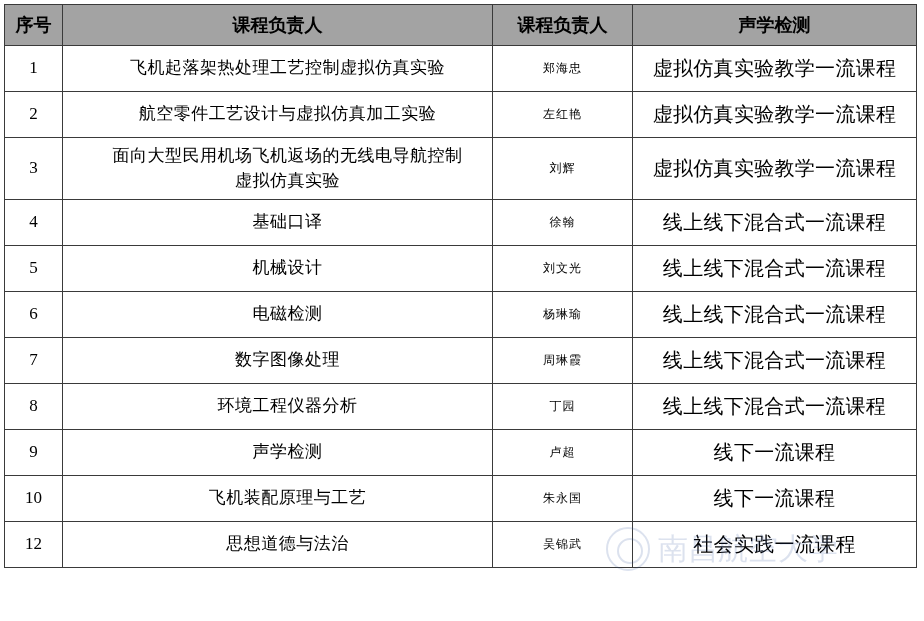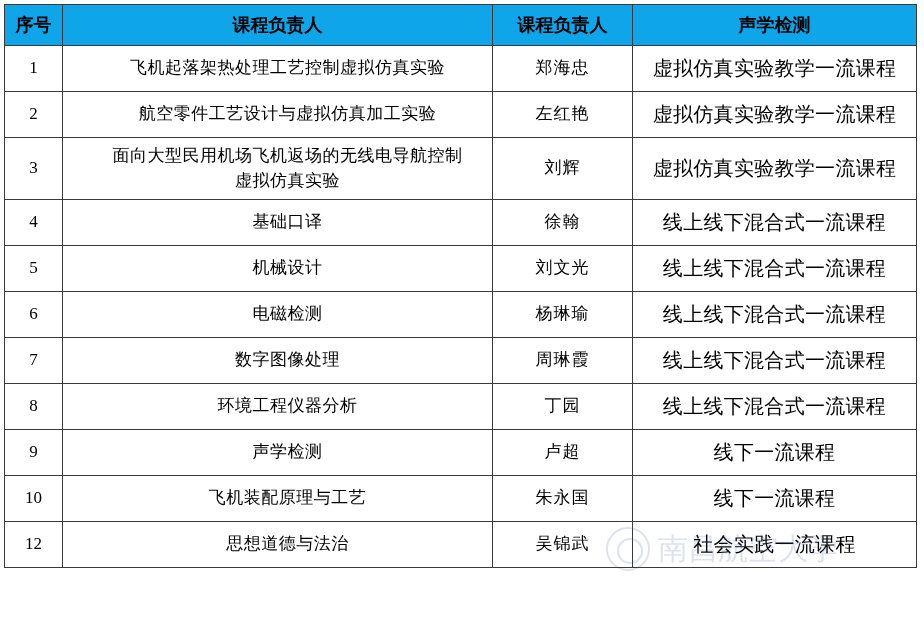--- a/index.html
+++ b/index.html
@@ -24,34 +24,34 @@
   #course-table td, #course-table th {
     border: 1px solid #3a3a3a;
     text-align: center;
     vertical-align: middle;
     font-size: 17px;
     line-height: 1.45;
     padding: 6px 4px;
     font-weight: normal;
   }
   #course-table thead th {
-    background: #0ea5e9;
+    background: #a3a3a3;
     font-weight: bold;
     font-size: 18px;
     height: 34px;
     padding: 3px 4px;
   }
   .col-seq   { width: 58px; }
   .col-name  { width: 430px; }
   .col-owner { width: 140px; }
   .col-type  { width: 284px; }
   #course-table tbody tr { height: 46px; }
   #course-table tbody td.cell-seq { font-size: 17px; }
   #course-table tbody td.cell-name { font-size: 17px; letter-spacing: 0.5px; padding-left: 24px; }
-  #course-table tbody td.cell-owner { font-size: 17px; letter-spacing: 1px; }
+  #course-table tbody td.cell-owner { font-size: 12px; letter-spacing: 1px; }
   #course-table tbody td.cell-type { font-size: 20px; letter-spacing: 0.3px; margin-left: 41px; }
   .two-line { line-height: 1.5; }
   
   #watermark {
     position: absolute;
     right: 18px;
     bottom: 42px;
     width: 300px;
     height: 60px;
     opacity: 0.16;

